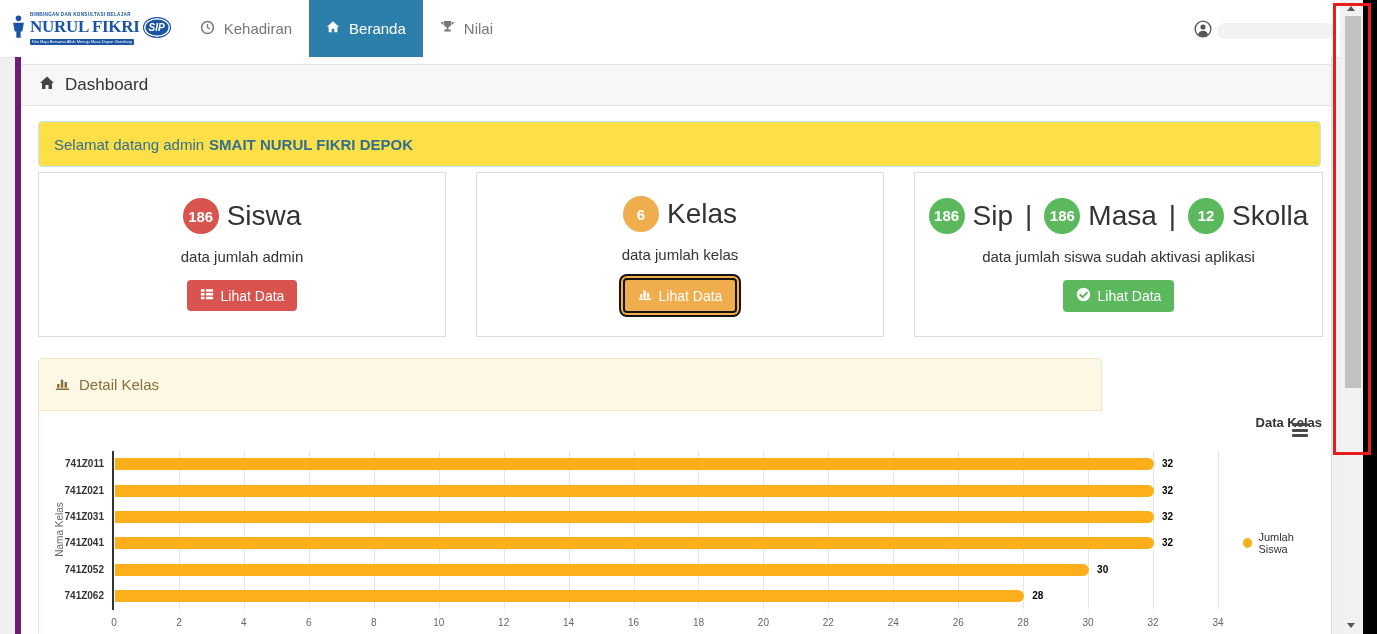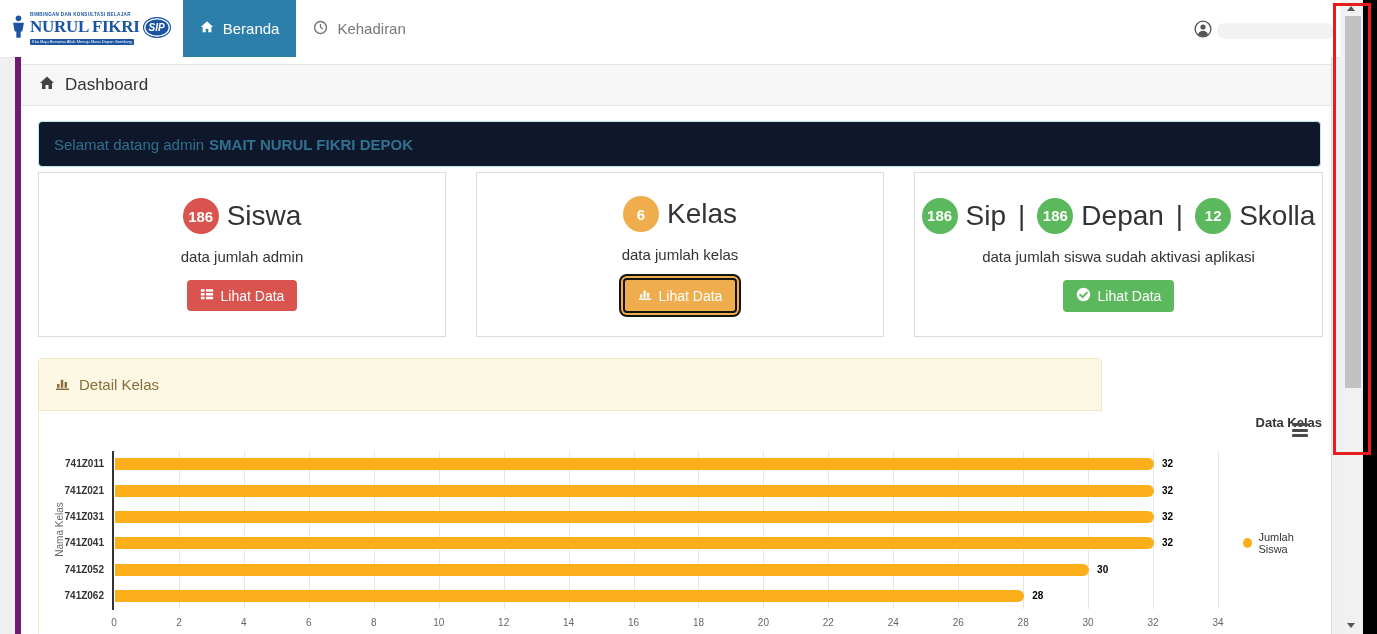--- a/index.html
+++ b/index.html
@@ -24,21 +24,21 @@
   .user-blob{width:117px;height:16px;background:#f2f2f2;border-radius:8px;}
 
   
   .gutter-left{position:absolute;left:0;top:58px;width:15px;height:576px;background:#f0f0f0;}
   .gutter-right{position:absolute;left:1332px;top:58px;width:8px;height:576px;background:#f0f0f0;}
   .container{position:absolute;left:15px;top:57px;width:1317px;height:577px;background:#fff;
              border-left:6px solid #701a75;border-right:1px solid #ddd;box-sizing:border-box;}
   .page-header{position:absolute;left:0;top:7px;width:100%;height:42px;background:#f7f7f7;
                border-top:1px solid #e4e4e4;border-bottom:1px solid #e4e4e4;box-sizing:border-box;
                display:flex;align-items:center;gap:10px;padding-left:18px;font-size:17px;color:#333;}
-  .alert-info{position:absolute;left:17px;top:64px;width:1283px;height:46px;background:#0f172a;
+  .alert-info{position:absolute;left:17px;top:64px;width:1283px;height:46px;background:#fde047;
               border:1px solid #bce8f1;border-radius:4px;box-sizing:border-box;display:flex;align-items:center;
               padding-left:15px;font-size:15px;color:#31708f;}
   .alert-bold{font-weight:bold;margin-left:5px;}
 
   
   .card{position:absolute;top:115px;height:165px;background:#fff;border:1px solid #ddd;box-sizing:border-box;
         display:flex;flex-direction:column;align-items:center;justify-content:center;}
   .card1{left:17px;width:408px;}
   .card2{left:455px;width:408px;}
   .card3{left:893px;width:409px;}
@@ -99,36 +99,44 @@
       <div class="logo-text">
         <div class="logo-top">BIMBINGAN DAN KONSULTASI BELAJAR</div>
         <div class="logo-main">
           <span class="logo-name">NURUL FIKRI</span>
           <span class="logo-sip">SIP</span>
         </div>
         <div class="logo-tagline">Kita Maju Bersama Allah Menuju Masa Depan Gemilang</div>
       </div>
     </div>
     <nav class="nav-items">
+      <a class="nav-item">
+        <span>
+          <svg width="15" height="15" viewBox="0 0 16 16">
+              <circle cx="8" cy="8" r="6.3" fill="none" stroke="currentColor" stroke-width="1.6"></circle>
+              <path d="M8 4.2V8l2.6 1.6" fill="none" stroke="currentColor" stroke-width="1.4"></path>
+            </svg>
+        </span>
+        <span>Kehadiran</span>
+      </a>
       <a class="nav-item active">
         <span>
           <svg width="14" height="14" viewBox="0 0 16 16">
               <path fill="currentColor" d="M8 1.5 15 8h-2v6h-3.5v-4h-3v4H3V8H1z"></path>
             </svg>
         </span>
         <span>Beranda</span>
       </a>
       <a class="nav-item">
         <span>
           <svg width="15" height="15" viewBox="0 0 16 16">
-              <circle cx="8" cy="8" r="6.3" fill="none" stroke="currentColor" stroke-width="1.6"></circle>
-              <path d="M8 4.2V8l2.6 1.6" fill="none" stroke="currentColor" stroke-width="1.4"></path>
-            </svg>
-        </span>
-        <span>Kehadiran</span>
+              <path fill="currentColor" d="M4 1h8v2.7A4.3 4.3 0 0 1 9 7.8V10.2h2.4v2H4.6v-2H7V7.8A4.3 4.3 0 0 1 4 3.7zM1.2 2H3.4v1.6c0 .6.1 1.1.2 1.6C2.2 4.8 1.3 3.6 1.2 2zm13.6 0h-2.2v1.6c0 .6-.1 1.1-.2 1.6 1.4-.4 2.3-1.6 2.4-3.2z"></path>
+            </svg>
+        </span>
+        <span>Nilai</span>
       </a>
     </nav>
     <div class="user-area">
       <span>
         <svg width="18" height="18" viewBox="0 0 16 16">
             <circle cx="8" cy="8" r="7" fill="none" stroke="currentColor" stroke-width="1.2"></circle>
             <circle cx="8" cy="6.2" r="2.3" fill="currentColor"></circle>
             <path d="M3.6 12.8a4.6 4.6 0 0 1 8.8 0 7 7 0 0 1-8.8 0z" fill="currentColor"></path>
           </svg>
       </span>
@@ -186,21 +194,21 @@
         <span>Lihat Data</span>
       </button>
     </div>
 
     <div class="card card3">
       <div class="badge-row">
         <span class="badge-circle" style="background: rgb(92, 184, 92);">186</span>
         <span class="card-title">Sip</span>
         <span class="badge-sep">|</span>
         <span class="badge-circle" style="background: rgb(92, 184, 92);">186</span>
-        <span class="card-title">Depan</span>
+        <span class="card-title">Masa</span>
         <span class="badge-sep">|</span>
         <span class="badge-circle" style="background: rgb(92, 184, 92);">12</span>
         <span class="card-title">Skolla</span>
       </div>
       <div class="card-sub">data jumlah siswa sudah aktivasi aplikasi</div>
       <button class="card-btn" style="background: rgb(92, 184, 92);">
         <span>
           <svg width="15" height="15" viewBox="0 0 16 16">
               <circle cx="8" cy="8" r="7.2" fill="#fff"></circle>
               <path class="icon-accent" fill="#5cb85c" d="M11.6 4.8 7 9.4 4.6 7 3.2 8.4 7 12.2l6-6z"></path>

